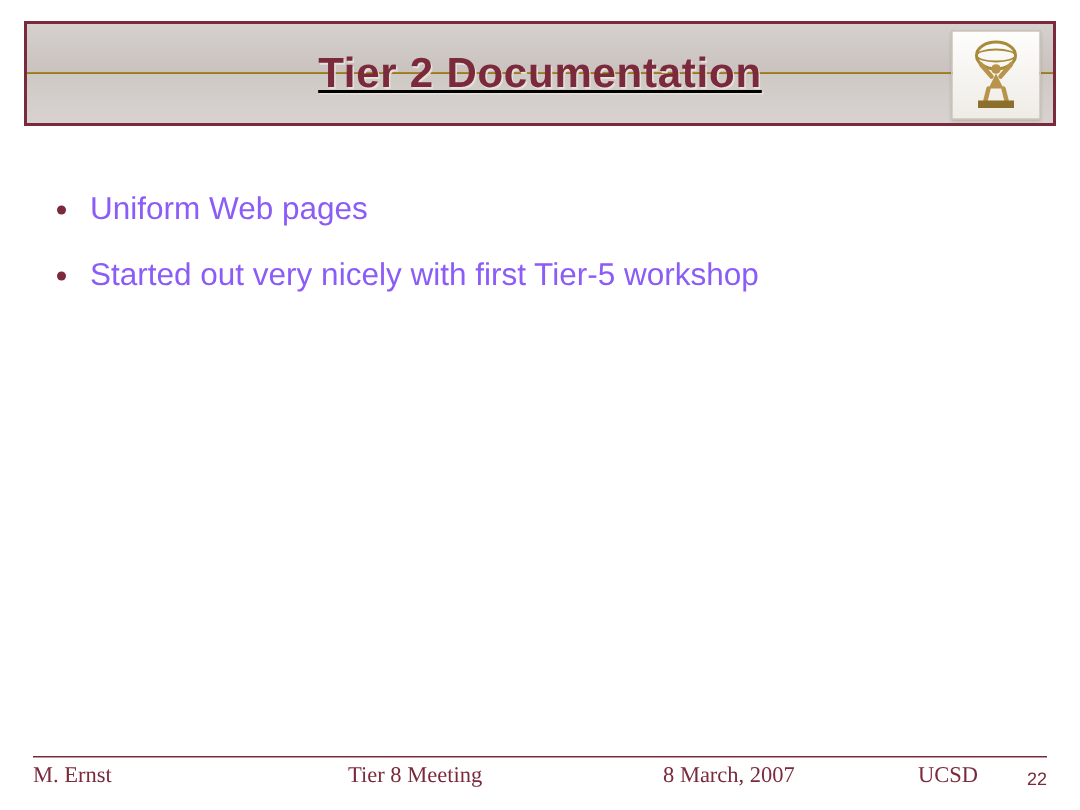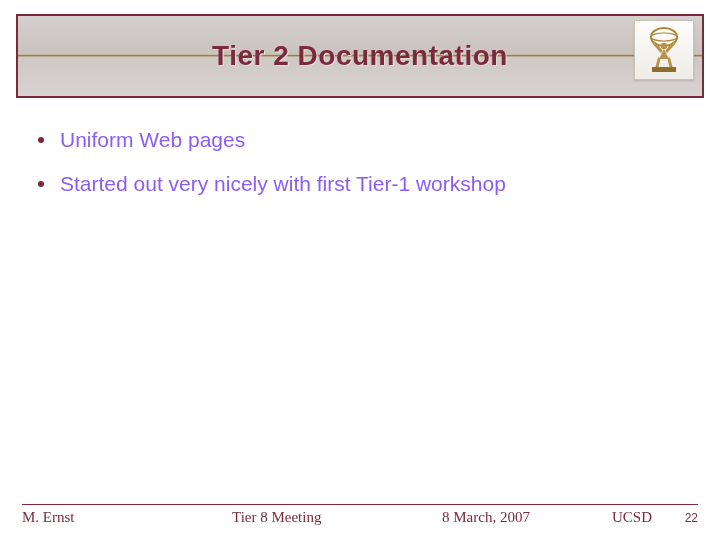--- a/index.html
+++ b/index.html
@@ -15,33 +15,34 @@
     position: relative;
     width: 720px;
     height: 540px;
     box-sizing: border-box;
   }
   .title-band {
     position: absolute;
     top: 14px;
     left: 16px;
     right: 16px;
-    height: 84px;
+    height: 70px;
     box-sizing: border-box;
     border: 2px solid #7a2a3a;
     background: linear-gradient(to bottom,
       #d6d0ce 0%,
       #c9c2bf 48%,
       #a3852d 49%,
       #9c7a24 50%,
       #cfc9c6 51%,
       #d8d3d0 100%);
     display: flex;
     align-items: center;
     justify-content: center;
+    text-decoration: underline;
   }
   .title-text {
     font-size: 28px;
     font-weight: bold;
     color: #7a2a3a;
     text-shadow: 1px 1px 0 #e6e0dc;
     letter-spacing: 0.5px;
   }
   .logo-box {
     position: absolute;
@@ -86,21 +87,21 @@
     font-family: "Times New Roman", Times, serif;
     color: #7a2a3a;
     font-size: 15px;
   }
   .footer-line {
     border-top: 1px solid #7a2a3a;
     margin-bottom: 4px;
   }
   .footer-row {
     display: flex;
-    align-items: center;
+    align-items: flex-end;
   }
   .f-author  { flex: 0 0 210px; }
   .f-event   { flex: 0 0 210px; }
   .f-date    { flex: 0 0 170px; }
   .f-loc     { flex: 0 0 60px; }
   .f-page    { flex: 1; text-align: right; font-family: Liberation Sans, sans-serif; font-size: 12px; }
 </style>
 </head>
 <body>
 
@@ -122,21 +123,21 @@
     </svg>
   </div>
 
   <div class="bullets">
     <div class="bullet">
       <span class="dot"></span>
       <span>Uniform Web pages</span>
     </div>
     <div class="bullet">
       <span class="dot"></span>
-      <span>Started out very nicely with first Tier-1 workshop</span>
+      <span>Started out very nicely with first Tier-5 workshop</span>
     </div>
   </div>
 
   <div class="footer">
     <div class="footer-line"></div>
     <div class="footer-row">
       <span class="f-author">M. Ernst</span>
       <span class="f-event">Tier 8 Meeting</span>
       <span class="f-date">8 March, 2007</span>
       <span class="f-loc">UCSD</span>

